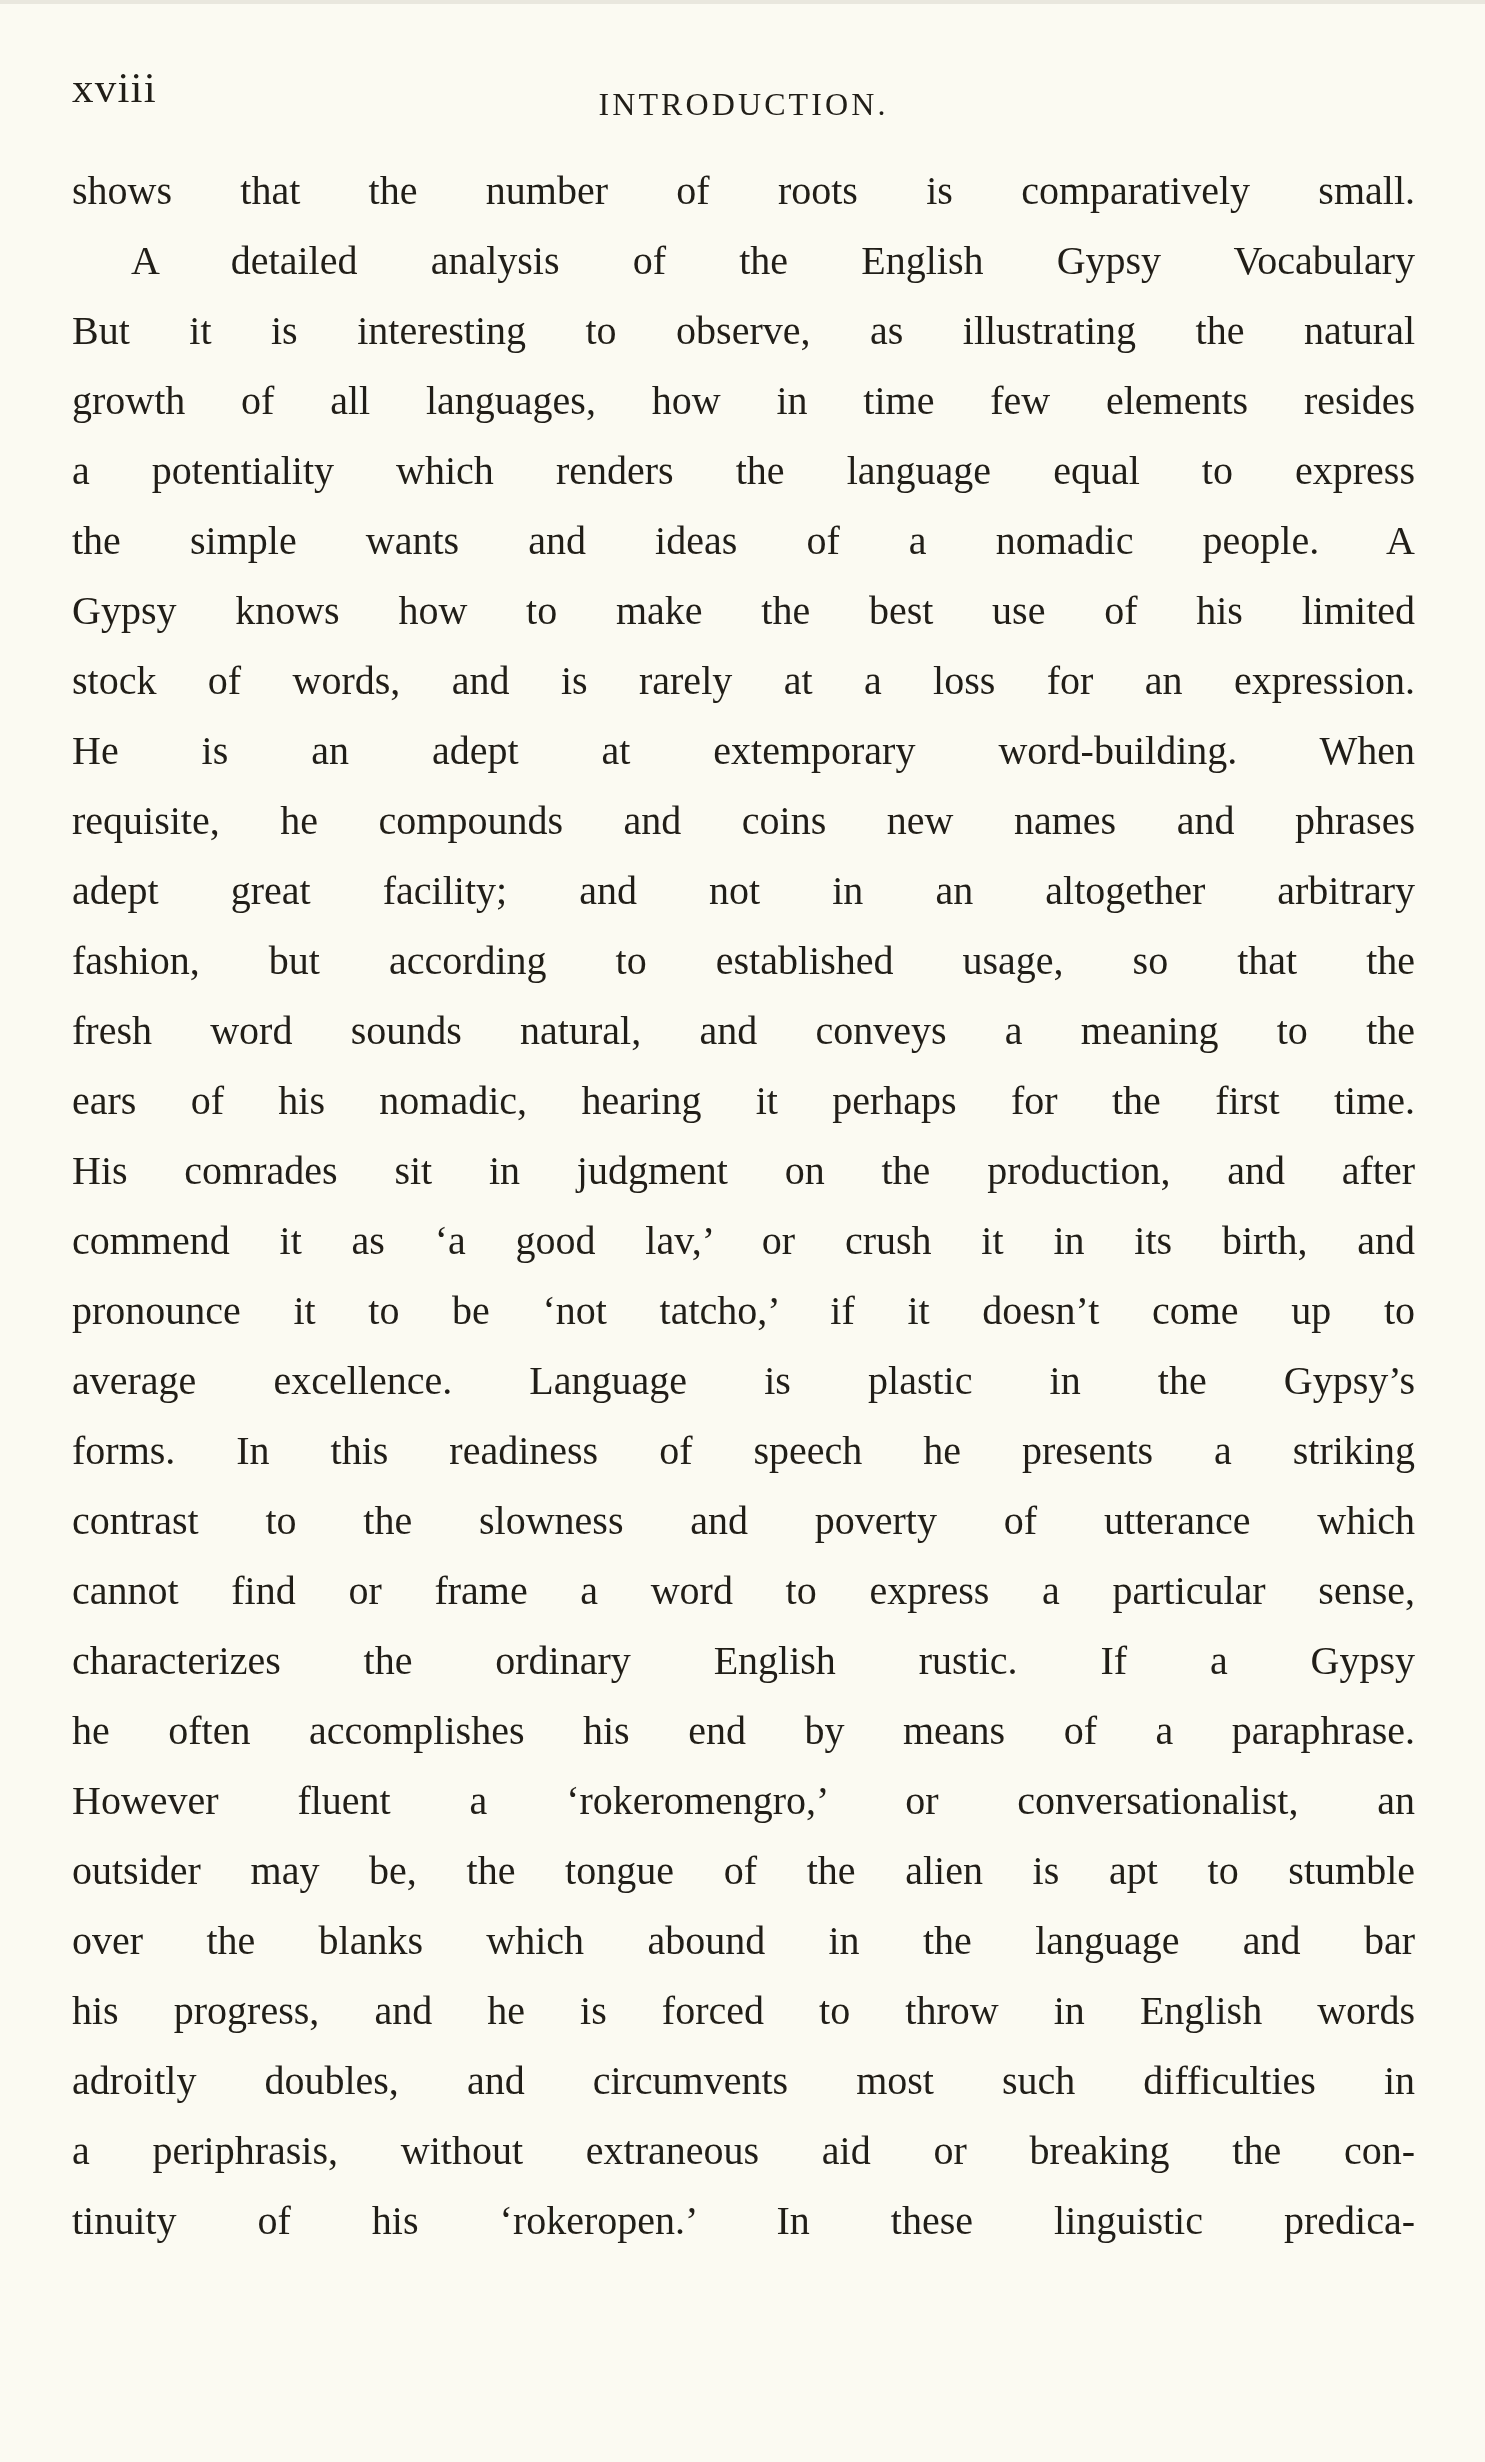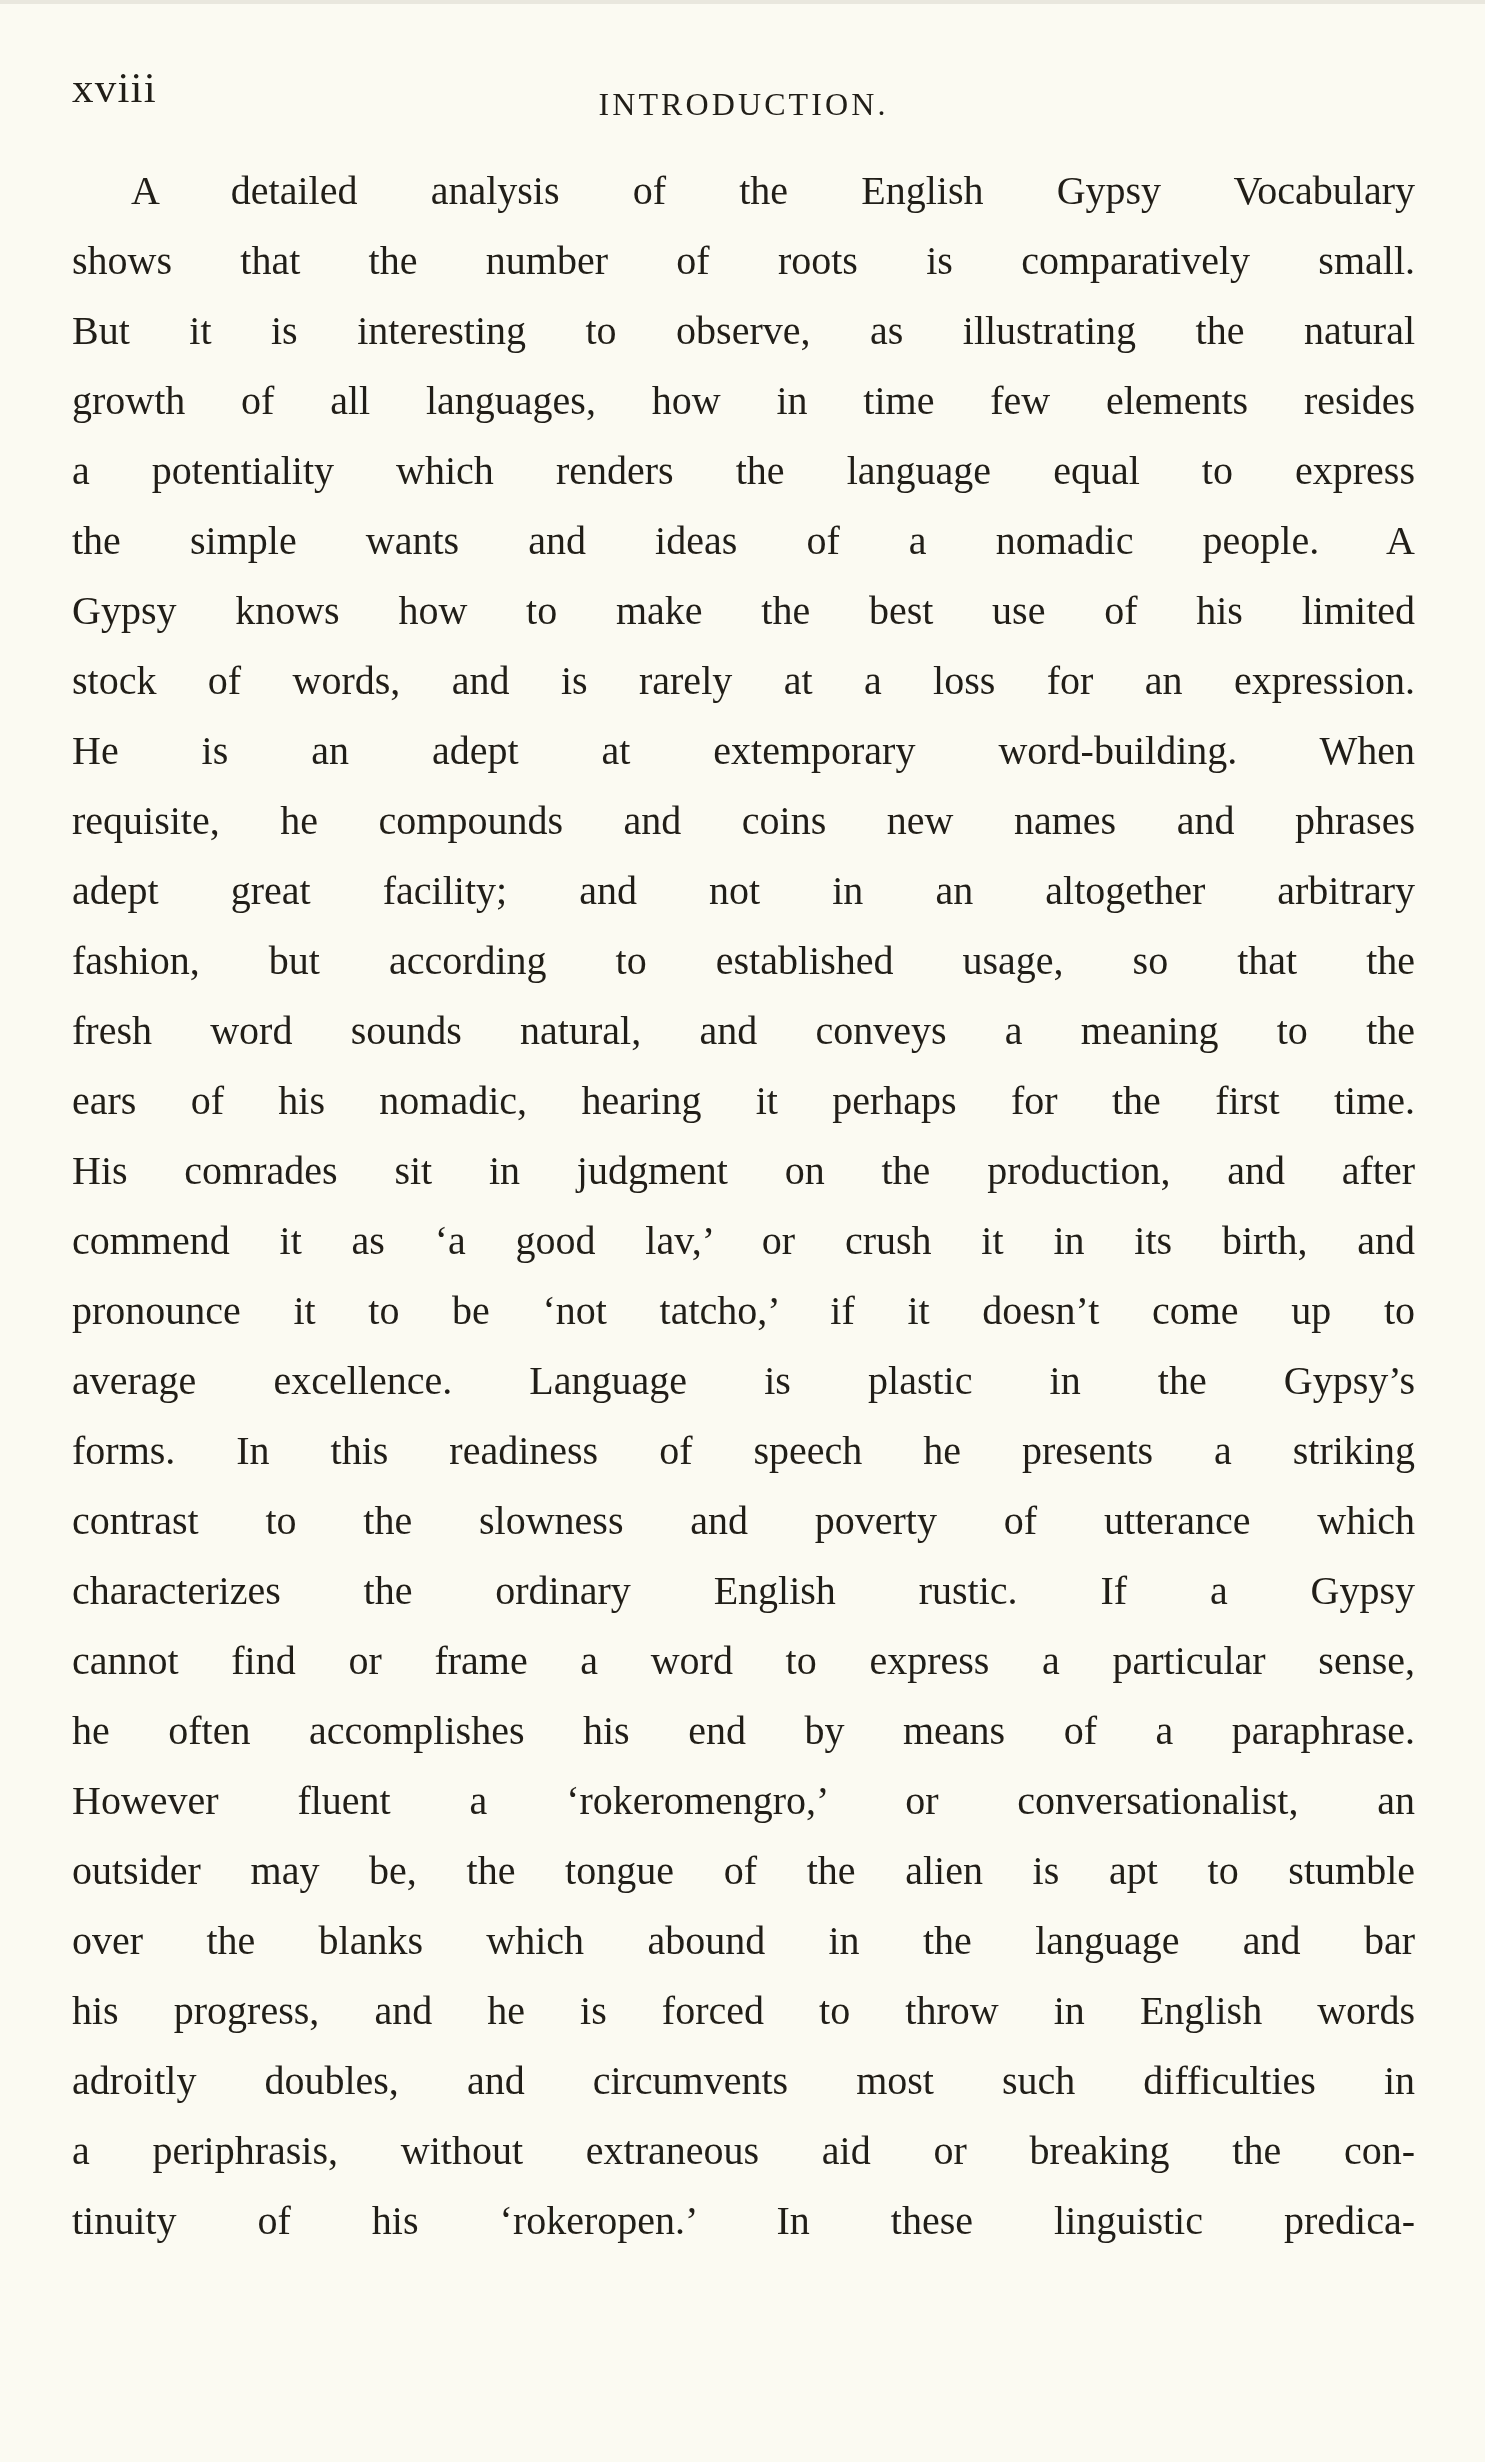--- a/index.html
+++ b/index.html
@@ -57,42 +57,42 @@
 </style>
 </head>
 <body>
 
 <div class="page" style="--paper: #fbfaf2; --ink: #211e18;">
   <div class="page-header">
     <span class="page-number">xviii</span>
     <span class="running-title">INTRODUCTION.</span>
   </div>
   <div class="body-text">
+      <div class="line">shows that the number of roots is comparatively small.</div>
       <div class="line indent">A detailed analysis of the English Gypsy Vocabulary</div>
-      <div class="line">shows that the number of roots is comparatively small.</div>
       <div class="line">But it is interesting to observe, as illustrating the natural</div>
       <div class="line">growth of all languages, how in time few elements resides</div>
       <div class="line">a potentiality which renders the language equal to express</div>
       <div class="line">the simple wants and ideas of a nomadic people. A</div>
       <div class="line">Gypsy knows how to make the best use of his limited</div>
       <div class="line">stock of words, and is rarely at a loss for an expression.</div>
       <div class="line">He is an adept at extemporary word-building. When</div>
       <div class="line">requisite, he compounds and coins new names and phrases</div>
       <div class="line">adept great facility; and not in an altogether arbitrary</div>
       <div class="line">fashion, but according to established usage, so that the</div>
       <div class="line">fresh word sounds natural, and conveys a meaning to the</div>
       <div class="line">ears of his nomadic, hearing it perhaps for the first time.</div>
       <div class="line">His comrades sit in judgment on the production, and after</div>
       <div class="line">commend it as ‘a good lav,’ or crush it in its birth, and</div>
       <div class="line">pronounce it to be ‘not tatcho,’ if it doesn’t come up to</div>
       <div class="line">average excellence. Language is plastic in the Gypsy’s</div>
       <div class="line">forms. In this readiness of speech he presents a striking</div>
       <div class="line">contrast to the slowness and poverty of utterance which</div>
+      <div class="line">cannot find or frame a word to express a particular sense,</div>
       <div class="line">characterizes the ordinary English rustic. If a Gypsy</div>
-      <div class="line">cannot find or frame a word to express a particular sense,</div>
       <div class="line">he often accomplishes his end by means of a paraphrase.</div>
       <div class="line">However fluent a ‘rokeromengro,’ or conversationalist, an</div>
       <div class="line">outsider may be, the tongue of the alien is apt to stumble</div>
       <div class="line">over the blanks which abound in the language and bar</div>
       <div class="line">his progress, and he is forced to throw in English words</div>
       <div class="line">adroitly doubles, and circumvents most such difficulties in</div>
       <div class="line">a periphrasis, without extraneous aid or breaking the con-</div>
       <div class="line">tinuity of his ‘rokeropen.’ In these linguistic predica-</div>
     </div>
 </div>

